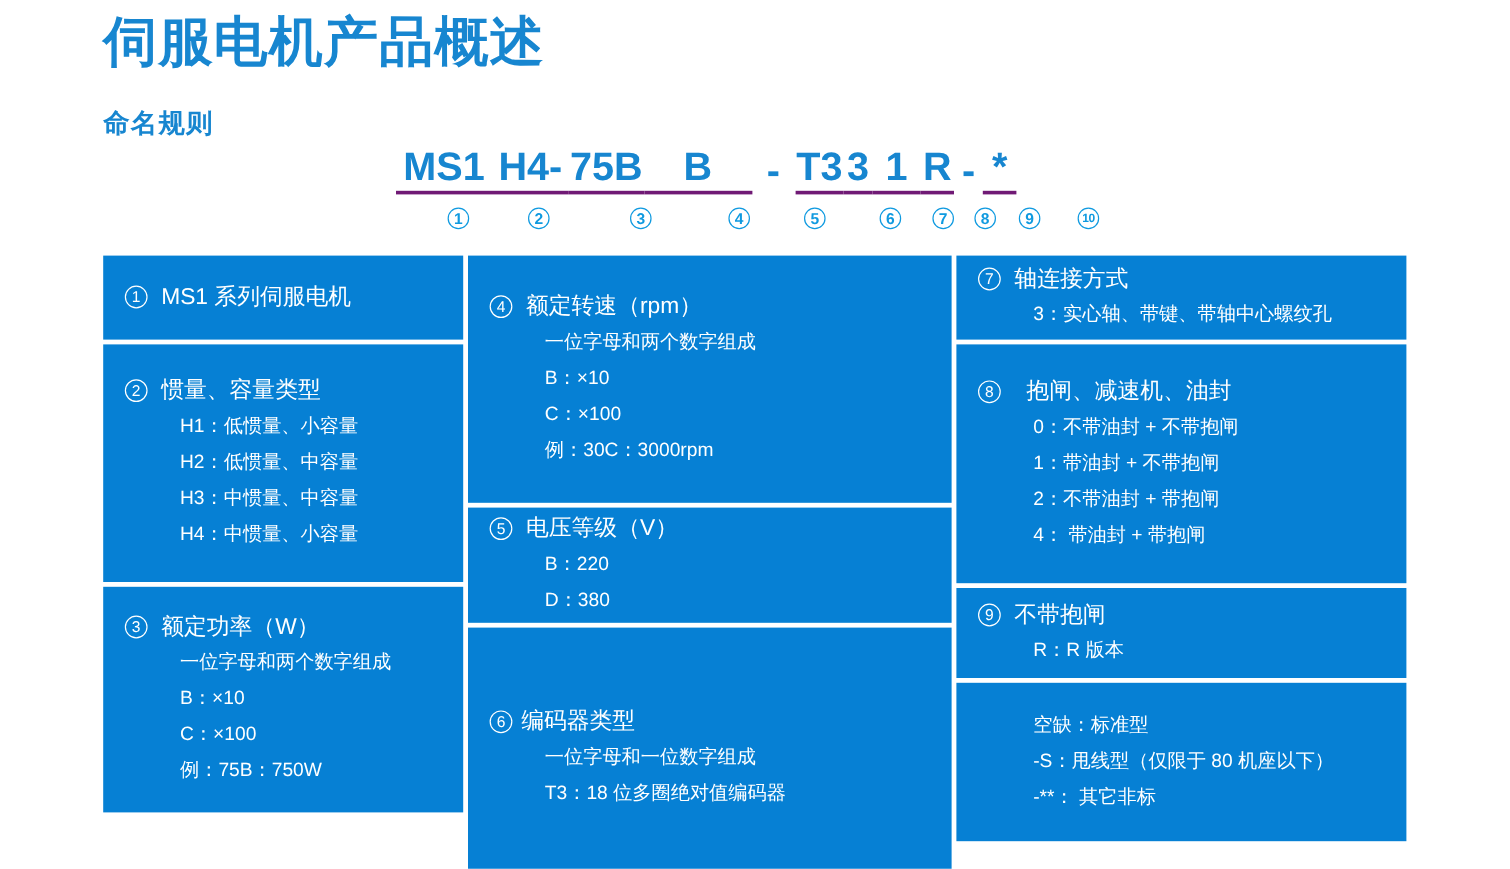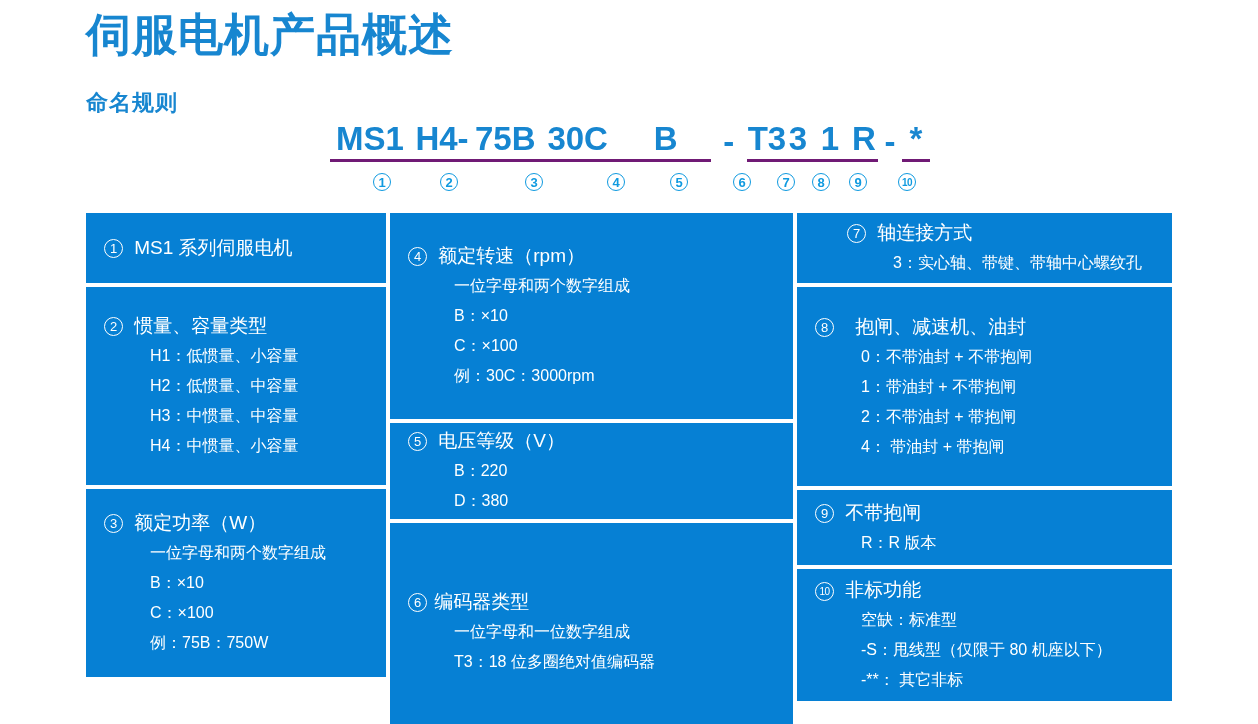--- a/index.html
+++ b/index.html
@@ -79,39 +79,38 @@
 
   
   .h-c1a{height:70px;}
   .h-c1b{height:198px;}
   .h-c1c{height:188px;}
 
   .h-c2a{height:206px;}
   .h-c2b{height:96px;}
   .h-c2c{height:218px;}
 
-  .h-c3a{height:70px;padding-left:32px;}
+  .h-c3a{height:70px;}
   .h-c3b{height:199px;}
   .h-c3c{height:75px;}
   .h-c3d{height:132px;}
 </style>
 </head>
 <body>
 
 <div id="page">
 
   <div class="page-title">伺服电机产品概述</div>
   <div class="section-title">命名规则</div>
 
   <div class="code-wrap">
     <div class="code-row" id="code-row">
         <span class="code-seg" style="min-width: 78px;">MS1</span>
         <span class="code-seg" style="min-width: 62px;">H4-</span>
         <span class="code-seg" style="min-width: 22px;">75B</span>
-        <span class="code-seg" style="min-width: 84px;">30C</span>
         <span class="code-seg" style="min-width: 88px;">B</span>
         <span class="code-seg nobar" style="min-width: 34px;">-</span>
         <span class="code-seg" style="min-width: 18px;">T3</span>
         <span class="code-seg" style="min-width: 22px;">3</span>
         <span class="code-seg" style="min-width: 38px;">1</span>
         <span class="code-seg" style="min-width: 26px;">R</span>
         <span class="code-seg nobar" style="min-width: 22px;">-</span>
         <span class="code-seg" style="min-width: 26px;">*</span>
       </div>
     <div class="num-row" id="num-row" style="position: relative;">
@@ -196,21 +195,20 @@
           </div>
         </div>
         <div class="cell center h-c3c">
           <div class="cell-inner">
             <div class="cell-head"><span class="circ-w">9</span><span style="margin-left: 6px;"> 不带抱闸</span></div>
             <div class="cell-line">R：R 版本</div>
           </div>
         </div>
         <div class="cell center h-c3d">
           <div class="cell-inner">
-            <div class="cell-head"><span class="circ-w ten">10</span><span style="margin-left: 6px;"> 非标功能</span></div>
             <div class="cell-line">空缺：标准型</div>
             <div class="cell-line">-S：甩线型（仅限于 80 机座以下）</div>
             <div class="cell-line">-**： 其它非标</div>
           </div>
         </div>
       </div>
   </div>
 
 </div>
 

